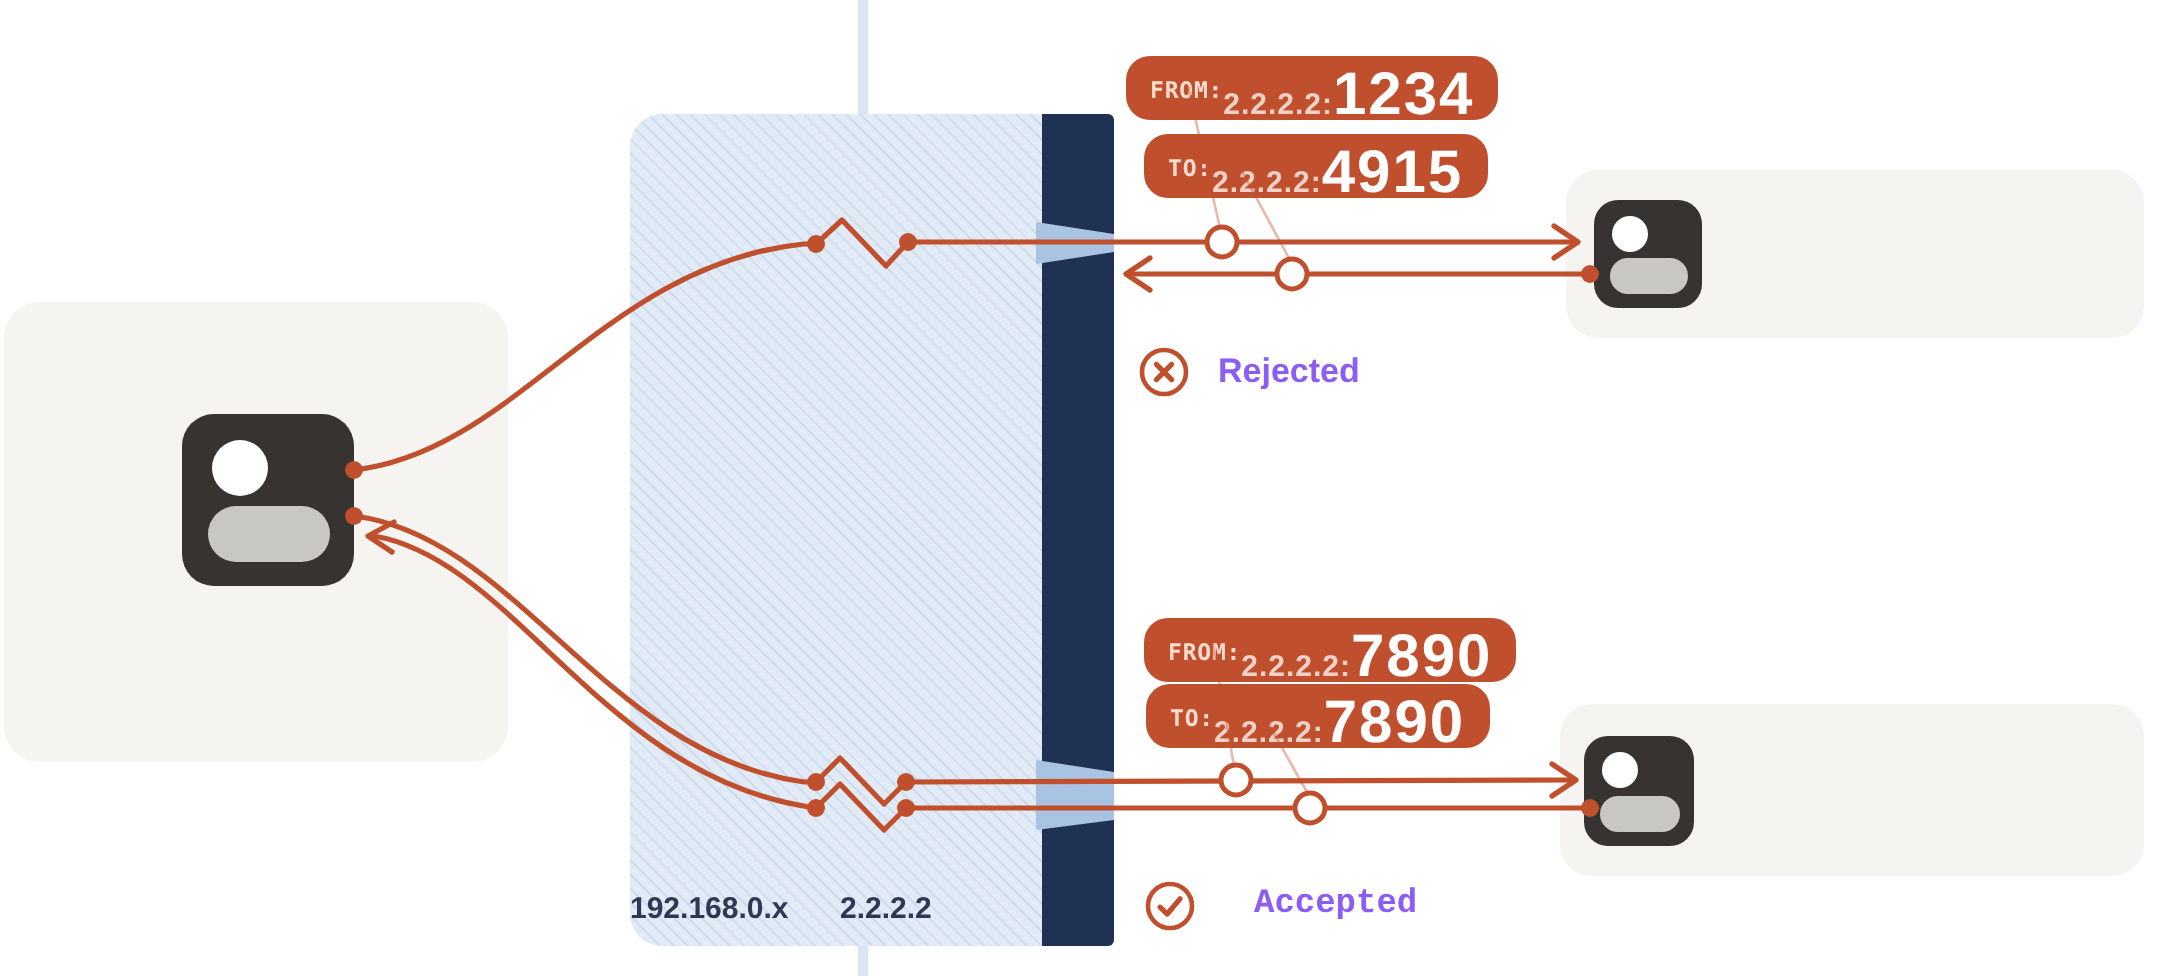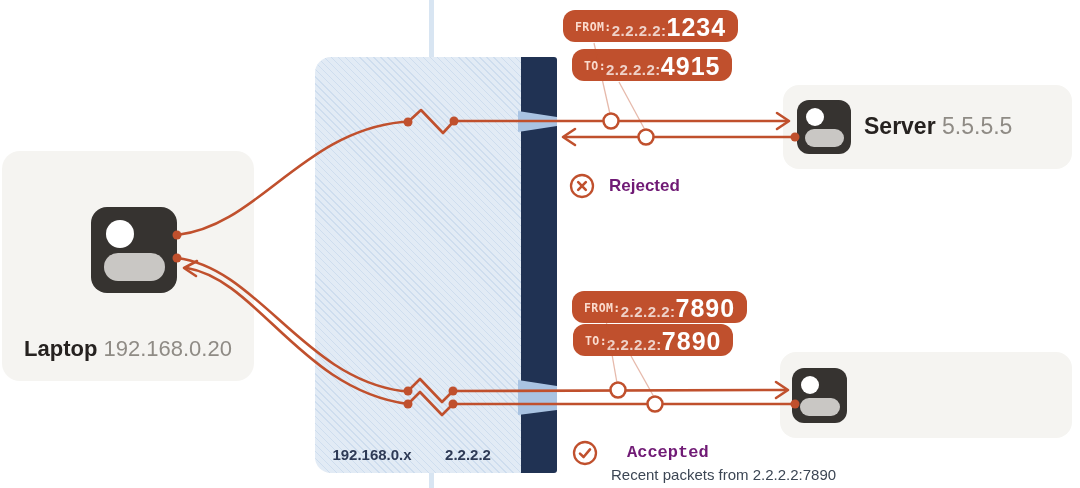--- a/index.html
+++ b/index.html
@@ -21,46 +21,46 @@
 
   
   .nat-box{position:absolute;left:315px;top:57px;width:242px;height:416px;border-radius:16px;
     background:
       repeating-linear-gradient(45deg, rgba(190,210,233,0.55) 0 1px, transparent 1px 5px),
       var(--natFill);}
   .nat-wall{position:absolute;left:521px;top:57px;width:36px;height:416px;
     background:var(--wall);border-radius:0 3px 3px 0;}
   .nat-title{position:absolute;left:315px;top:68px;width:206px;text-align:center;
     font-size:19px;font-weight:700;color:var(--titleText);}
-  .nat-label{position:absolute;top:446px;font-size:15px;font-weight:600;color:#2e3a55;text-align:center;}
+  .nat-label{position:absolute;top:446px;font-size:15px;font-weight:600;color:#2e3a55;text-align:left;}
   .nat-label.inside{left:315px;width:114px;}
   .nat-label.outside{left:420px;width:96px;}
 
   
   .card{position:absolute;background:var(--cardFill);border-radius:18px;}
   .node-icon{position:absolute;background:#363330;border-radius:16px;}
   .node-icon .dot{position:absolute;background:#fff;border-radius:50%;}
   .node-icon .bar{position:absolute;background:#c9c7c4;border-radius:14px;}
   .node-label{position:absolute;font-size:22px;color:var(--nameText);white-space:nowrap;}
   .node-label b{font-weight:700;color:var(--nameText);}
   .node-label .addr{font-weight:500;color:var(--addressText);}
   .server-label{font-size:23px;}
 
   
   .badge{position:absolute;height:32px;background:var(--accent);border-radius:12px;
-    display:inline-flex;align-items:baseline;padding:3px 12px 0 12px;white-space:nowrap;}
+    display:inline-flex;align-items:baseline;padding:3px 12px 0 12px;white-space:nowrap;margin-top:18px;}
   .badge .tag{font-family:"DejaVu Sans Mono","Liberation Mono",monospace;
     font-size:11.5px;font-weight:600;letter-spacing:.4px;color:rgba(255,231,219,0.92);
     align-self:center;transform:translateY(-1px);}
   .badge .ip{font-size:15px;font-weight:700;color:rgba(255,255,255,0.74);letter-spacing:.5px;}
-  .badge .port{font-size:25px;font-weight:600;color:#ffffff;letter-spacing:1px;}
+  .badge .port{font-size:30px;font-weight:600;color:#ffffff;letter-spacing:1px;}
 
   
   .status-icon{position:absolute;width:26px;height:26px;}
-  .status-title{position:absolute;font-size:17px;font-weight:700;color:#701a75;}
+  .status-title{position:absolute;font-size:17px;font-weight:700;color:#8b5cf6;}
   .status-detail{position:absolute;font-size:15px;color:#3c4654;}
 
   
   .overlay{position:absolute;left:0;top:0;z-index:10;pointer-events:none;}
   .flow{stroke:var(--accent);stroke-width:2.6;fill:none;stroke-linecap:round;stroke-linejoin:round;}
   .flow-dot{fill:var(--accent);}
   .port-circle{fill:#fff;stroke:var(--accent);stroke-width:2.5;}
   .connector{stroke:rgba(192,80,45,0.4);stroke-width:1.3;fill:none;}
   .funnel{fill:#a9c3e2;}
   .status-circle{fill:none;stroke:var(--accent);stroke-width:2.3;}
@@ -76,33 +76,25 @@
   <div class="nat-box"></div>
   <div class="nat-wall"></div>
   <div class="nat-label inside">192.168.0.x</div>
   <div class="nat-label outside">2.2.2.2</div>
 
   <div class="card" style="left:2px;top:151px;width:252px;height:230px;"></div>
   <div class="node-icon" style="left:91px;top:207px;width:86px;height:86px;">
     <span class="dot" style="left:15px;top:13px;width:28px;height:28px;"></span>
     <span class="bar" style="left:13px;top:46px;width:61px;height:28px;"></span>
   </div>
-  <div class="node-label" style="left:2px;top:336px;width:252px;text-align:center;">
-    <b>Laptop</b>
-    <span class="addr">192.168.0.20</span>
-  </div>
 
   <div class="card" style="left:783px;top:85px;width:289px;height:84px;border-radius:16px;"></div>
   <div class="node-icon" style="left:797px;top:100px;width:54px;height:54px;border-radius:12px;">
     <span class="dot" style="left:9px;top:8px;width:18px;height:18px;"></span>
     <span class="bar" style="left:8px;top:29px;width:39px;height:18px;border-radius:9px;"></span>
-  </div>
-  <div class="node-label server-label" style="left:864px;top:113px;">
-    <b>Server</b>
-    <span class="addr">5.5.5.5</span>
   </div>
 
   <div class="card" style="left:780px;top:352px;width:292px;height:86px;border-radius:16px;"></div>
   <div class="node-icon" style="left:792px;top:368px;width:55px;height:55px;border-radius:12px;">
     <span class="dot" style="left:9px;top:8px;width:18px;height:18px;"></span>
     <span class="bar" style="left:8px;top:30px;width:40px;height:18px;border-radius:9px;"></span>
   </div>
 
   <div class="badge" style="left:563px;top:10px;">
     <span class="tag">FROM:</span>
@@ -130,21 +122,20 @@
     <circle class="status-circle" cx="13" cy="13" r="11"></circle>
     <path class="status-glyph" d="M9.2 9.2 L16.8 16.8 M16.8 9.2 L9.2 16.8"></path>
   </svg>
   <div class="status-title" style="left:609px;top:176px;">Rejected</div>
 
   <svg class="status-icon" style="left:572px;top:440px;" viewBox="0 0 26 26">
     <circle class="status-circle" cx="13" cy="13" r="11"></circle>
     <path class="status-glyph" d="M8 13.6 L11.6 17 L18 9.4"></path>
   </svg>
   <div class="status-title" style="left:627px;top:443px;font-family:Liberation Mono, monospace;">Accepted</div>
-  <div class="status-detail" style="left:611px;top:466px;">Recent packets from 2.2.2.2:7890</div>
 
   <svg class="overlay" width="1080" height="488" viewBox="0 0 1080 488">
 
     <polygon class="funnel" points="518,111 557,117 557,126 518,132"></polygon>
     <polygon class="funnel" points="518,380 557,386 557,410 518,415"></polygon>
 
     <path class="connector" d="M594,43 L610,114"></path>
     <path class="connector" d="M619,82 L645,130"></path>
     <path class="connector" d="M606,320 L617,383"></path>
     <path class="connector" d="M631,356 L654,397"></path>

